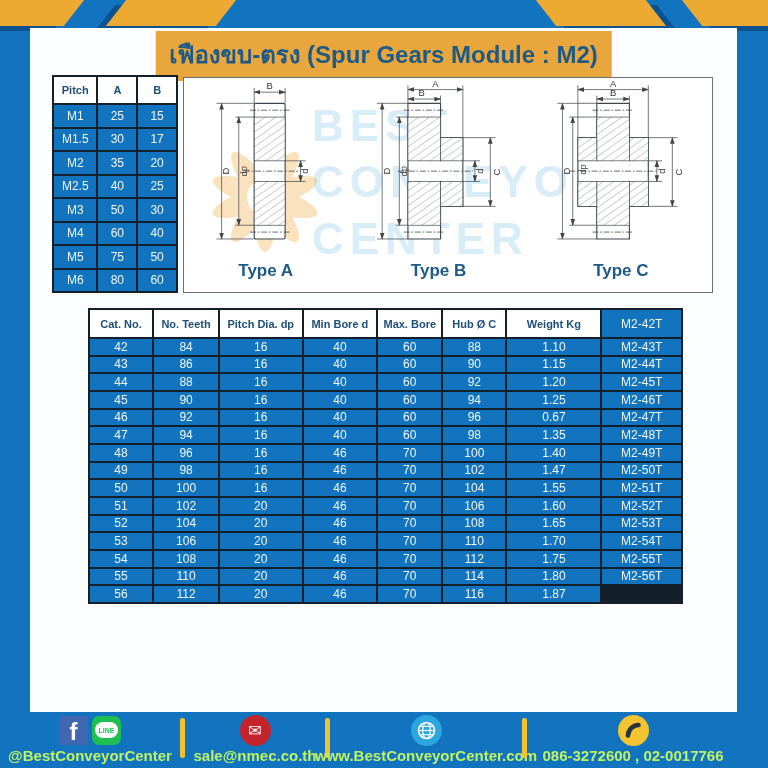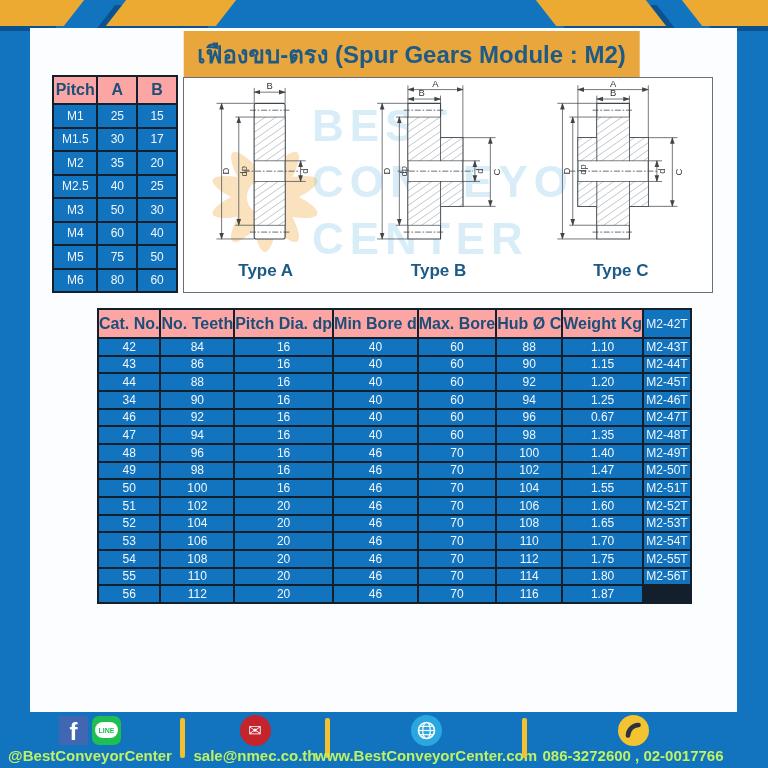--- a/index.html
+++ b/index.html
@@ -9,29 +9,29 @@
   
   .tape{position:absolute;top:0;height:26px;background:#EDAA33;}
   .s1{left:-34px;width:108px;transform:skewX(-38deg);box-shadow:-7px 5px 0 #0C5290;}
   .s2{left:116px;width:110px;transform:skewX(-38deg);box-shadow:-7px 5px 0 #0C5290;}
   .s3{left:546px;width:110px;transform:skewX(38deg);box-shadow:7px 5px 0 #0C5290;}
   .s4{left:692px;width:112px;transform:skewX(38deg);box-shadow:7px 5px 0 #0C5290;}
 
   .panel{position:absolute;left:30px;top:28px;width:707px;height:684px;background:#FCFDFE;}
 
   .banner{position:absolute;top:3px;left:50%;transform:translateX(-50%);background:#E9A63C;
-    color:#1E5A86;font-weight:bold;font-size:24px;padding:4px 14px 7px;white-space:nowrap;margin-left:28px;}
+    color:#1E5A86;font-weight:bold;font-size:24px;padding:4px 14px 7px;white-space:nowrap;}
 
   
   .grid{display:grid;gap:2px;background:#13202C;border:2px solid #13202C;box-sizing:border-box;}
   .pitch-grid{position:absolute;left:22px;top:47px;width:126px;height:218px;
     grid-template-columns:45fr 40fr 40fr;grid-template-rows:26px repeat(8,1fr);}
   .gear-grid{position:absolute;left:58px;top:280px;width:595px;height:296px;
-    grid-template-columns:64fr 66fr 84fr 75fr 65fr 64fr 96fr 81fr;grid-template-rows:27px repeat(15,1fr);margin-left:9px;}
-  .grid .th{background:#fca5a5;color:#1D4E78;font-weight:bold;font-size:16px;
+    grid-template-columns:64fr 66fr 84fr 75fr 65fr 64fr 96fr 81fr;grid-template-rows:27px repeat(15,1fr);}
+  .grid .th{background:#ffffff;color:#1D4E78;font-weight:bold;font-size:11px;
     display:flex;align-items:center;justify-content:center;white-space:nowrap;}
   .grid .td{background:#1273BE;color:#F2F7FB;font-size:12px;
     display:flex;align-items:center;justify-content:center;white-space:nowrap;}
 
   
   .drawing-box{position:absolute;left:153px;top:49px;width:530px;height:216px;background:#fff;
     border:1px solid #6a7075;box-sizing:border-box;display:flex;justify-content:space-around;
     padding-top:3px;overflow:hidden;}
   .wm-text{position:absolute;left:128px;top:20px;width:400px;font-size:44px;
     font-weight:bold;letter-spacing:6px;line-height:1.28;color:rgba(64,164,223,0.20);
@@ -258,21 +258,21 @@
         <div class="td">1.15</div>
         <div class="td">M2-44T</div>
         <div class="td">44</div>
         <div class="td">88</div>
         <div class="td">16</div>
         <div class="td">40</div>
         <div class="td">60</div>
         <div class="td">92</div>
         <div class="td">1.20</div>
         <div class="td">M2-45T</div>
-        <div class="td">34</div>
+        <div class="td">45</div>
         <div class="td">90</div>
         <div class="td">16</div>
         <div class="td">40</div>
         <div class="td">60</div>
         <div class="td">94</div>
         <div class="td">1.25</div>
         <div class="td">M2-46T</div>
         <div class="td">46</div>
         <div class="td">92</div>
         <div class="td">16</div>

